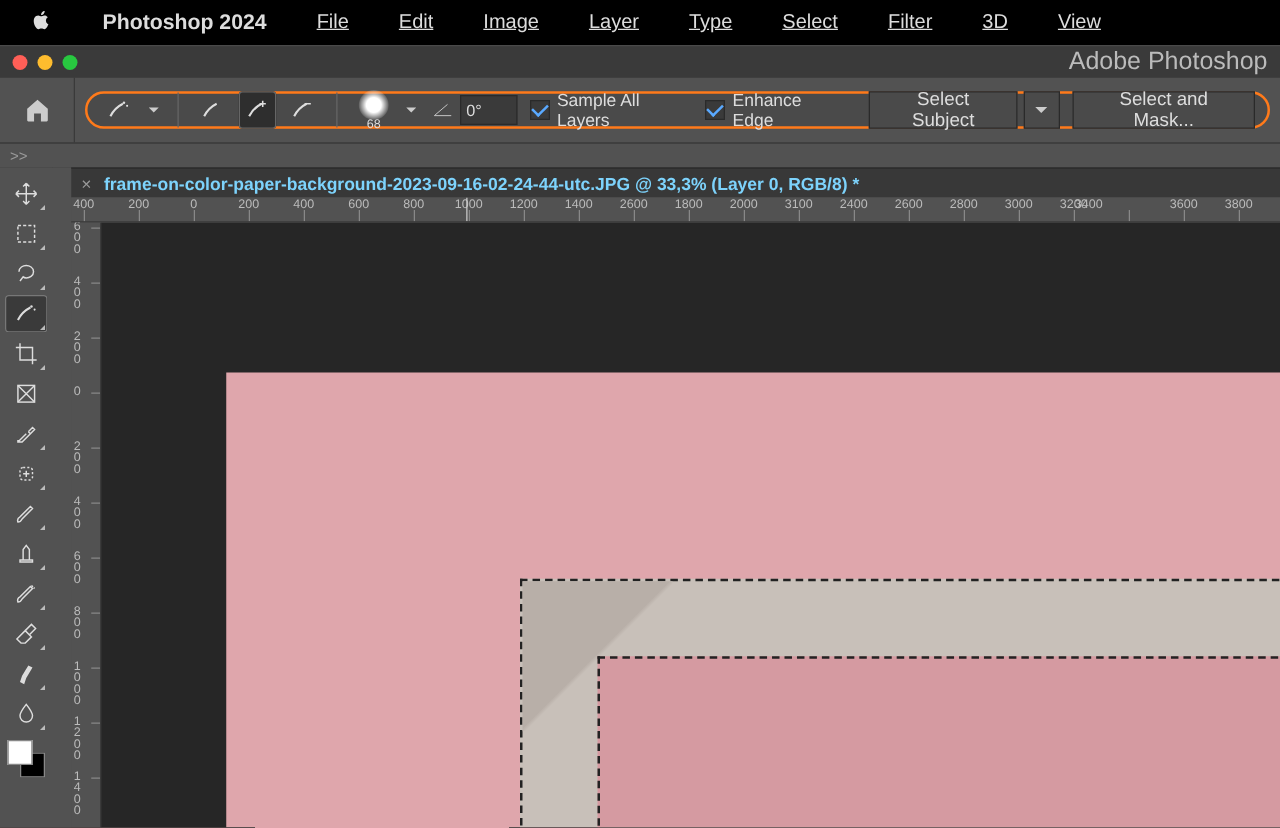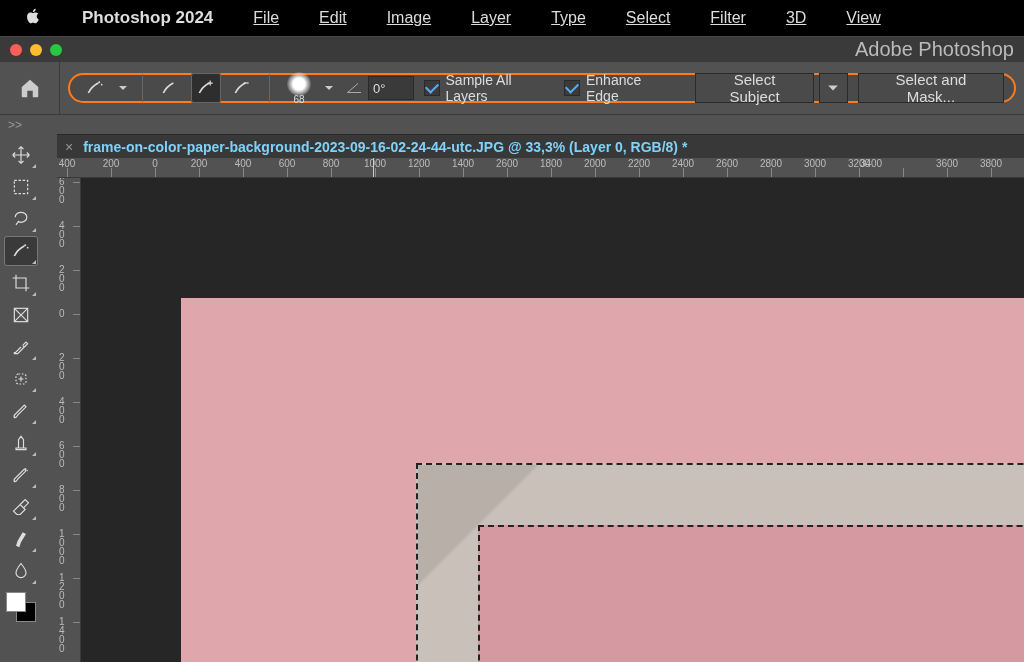--- a/index.html
+++ b/index.html
@@ -339,21 +339,21 @@
           <div class="tlabel" style="left: 362px;">1200</div>
           <div class="tick" style="left: 406px;"></div>
           <div class="tlabel" style="left: 406px;">1400</div>
           <div class="tick" style="left: 450px;"></div>
           <div class="tlabel" style="left: 450px;">2600</div>
           <div class="tick" style="left: 494px;"></div>
           <div class="tlabel" style="left: 494px;">1800</div>
           <div class="tick" style="left: 538px;"></div>
           <div class="tlabel" style="left: 538px;">2000</div>
           <div class="tick" style="left: 582px;"></div>
-          <div class="tlabel" style="left: 582px;">2200</div>
+          <div class="tlabel" style="left: 582px;">3100</div>
           <div class="tick" style="left: 626px;"></div>
           <div class="tlabel" style="left: 626px;">2400</div>
           <div class="tick" style="left: 670px;"></div>
           <div class="tlabel" style="left: 670px;">2600</div>
           <div class="tick" style="left: 714px;"></div>
           <div class="tlabel" style="left: 714px; text-align: center;">2800</div>
           <div class="tick" style="left: 758px;"></div>
           <div class="tlabel" style="left: 758px;">3000</div>
           <div class="tick" style="left: 802px;"></div>
           <div class="tlabel" style="left: 802px;">3200</div>

